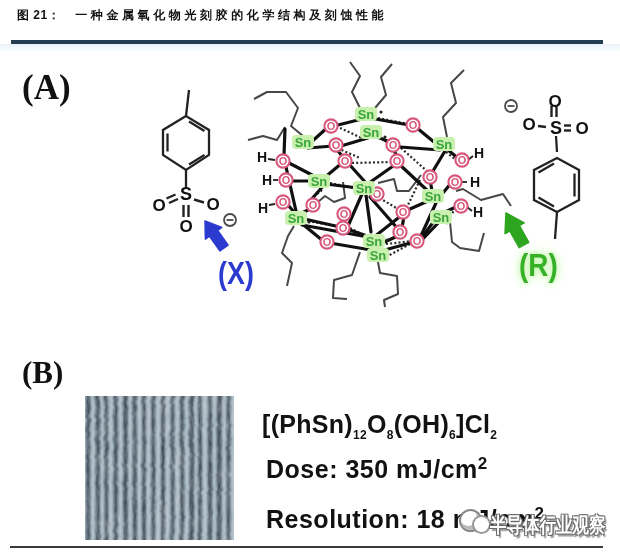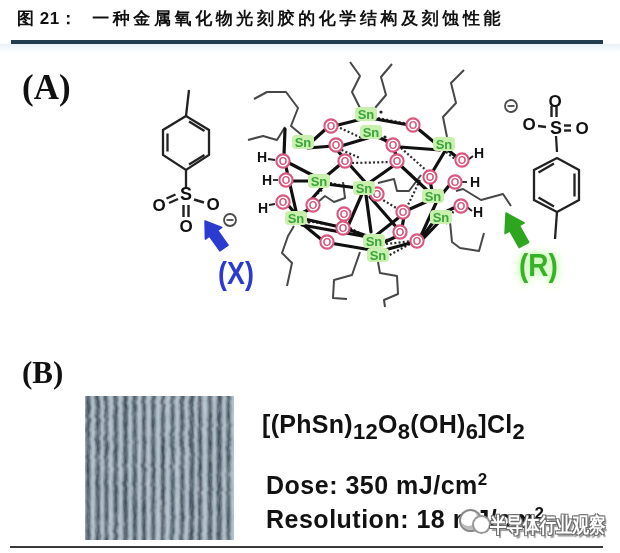--- a/index.html
+++ b/index.html
@@ -1,27 +1,27 @@
 <!DOCTYPE html>
 <html><head>
 <meta charset="utf-8">
 <style>
 html,body{margin:0;padding:0;}
 body{width:620px;height:553px;background:#ffffff;font-family:"Liberation Sans",sans-serif;position:relative;overflow:hidden;}
-.hdr{position:absolute;left:17px;top:7px;font-size:17px;font-weight:bold;color:#111;}
+.hdr{position:absolute;left:17px;top:7px;font-size:12px;font-weight:bold;color:#111;}
 .hline{position:absolute;left:11px;top:40px;width:592px;height:3.5px;background:#223c50;}
 .bline{position:absolute;left:10px;top:546px;width:593px;height:2px;background:#3a3a3a;}
 .lblA{position:absolute;left:22px;top:68px;font-family:"Liberation Serif",serif;font-weight:bold;font-size:35px;color:#111;}
 .lblB{position:absolute;left:22px;top:355px;font-family:"Liberation Serif",serif;font-weight:bold;font-size:31px;color:#111;}
 .xlbl{position:absolute;left:218px;top:255px;color:#2b3bd0;font-weight:bold;font-size:32px;font-family:"Liberation Sans",sans-serif;transform:scaleX(0.84);transform-origin:0 0;}
 .rlbl{position:absolute;left:519px;top:248px;color:#36b128;font-weight:bold;font-size:31px;transform:scaleX(0.9);transform-origin:0 0;text-shadow:0 0 5px #c9f6b4,0 0 9px #c9f6b4,0 0 14px #d6f8c6;}
 .sem{position:absolute;left:85px;top:396px;width:149px;height:144px;}
 .t1{position:absolute;left:262px;top:410px;font-size:25px;font-weight:bold;color:#121212;letter-spacing:0.3px;}
-.t1 sub{font-size:22px;}
-.t2{position:absolute;left:266px;top:470px;font-size:25px;font-weight:bold;color:#121212;letter-spacing:0.5px;}
+.t1 sub{font-size:12px;}
+.t2{position:absolute;left:266px;top:454px;font-size:25px;font-weight:bold;color:#121212;letter-spacing:0.5px;}
 .t2 sup{font-size:17px;}
 .t3{position:absolute;left:266px;top:504px;font-size:25px;font-weight:bold;color:#121212;letter-spacing:0.5px;}
 .t3 sup{font-size:17px;}
 .wm{position:absolute;left:490px;top:512px;font-size:16.5px;font-weight:bold;color:#fff;letter-spacing:0px;white-space:nowrap;transform:scaleY(1.25);transform-origin:0 0;
  text-shadow:-1px -1px 0 #6a6a6a,1px -1px 0 #6a6a6a,-1px 1px 0 #6a6a6a,1px 1px 0 #6a6a6a,2px 2px 1px #9a9a9a;}
 svg{position:absolute;left:0;top:0;}
 .wmlogo{position:absolute;left:461px;top:510px;width:30px;height:27px;}
 .wmlogo:before{content:"";position:absolute;left:0;top:1px;width:19px;height:19px;border-radius:50%;background:#fff;box-shadow:0 0 0 2px #888,inset -2px -3px 0 1px #bbb;}
 .wmlogo:after{content:"";position:absolute;left:13px;top:7px;width:15px;height:15px;border-radius:50%;background:#fff;box-shadow:0 0 0 2px #999;}
 </style>

